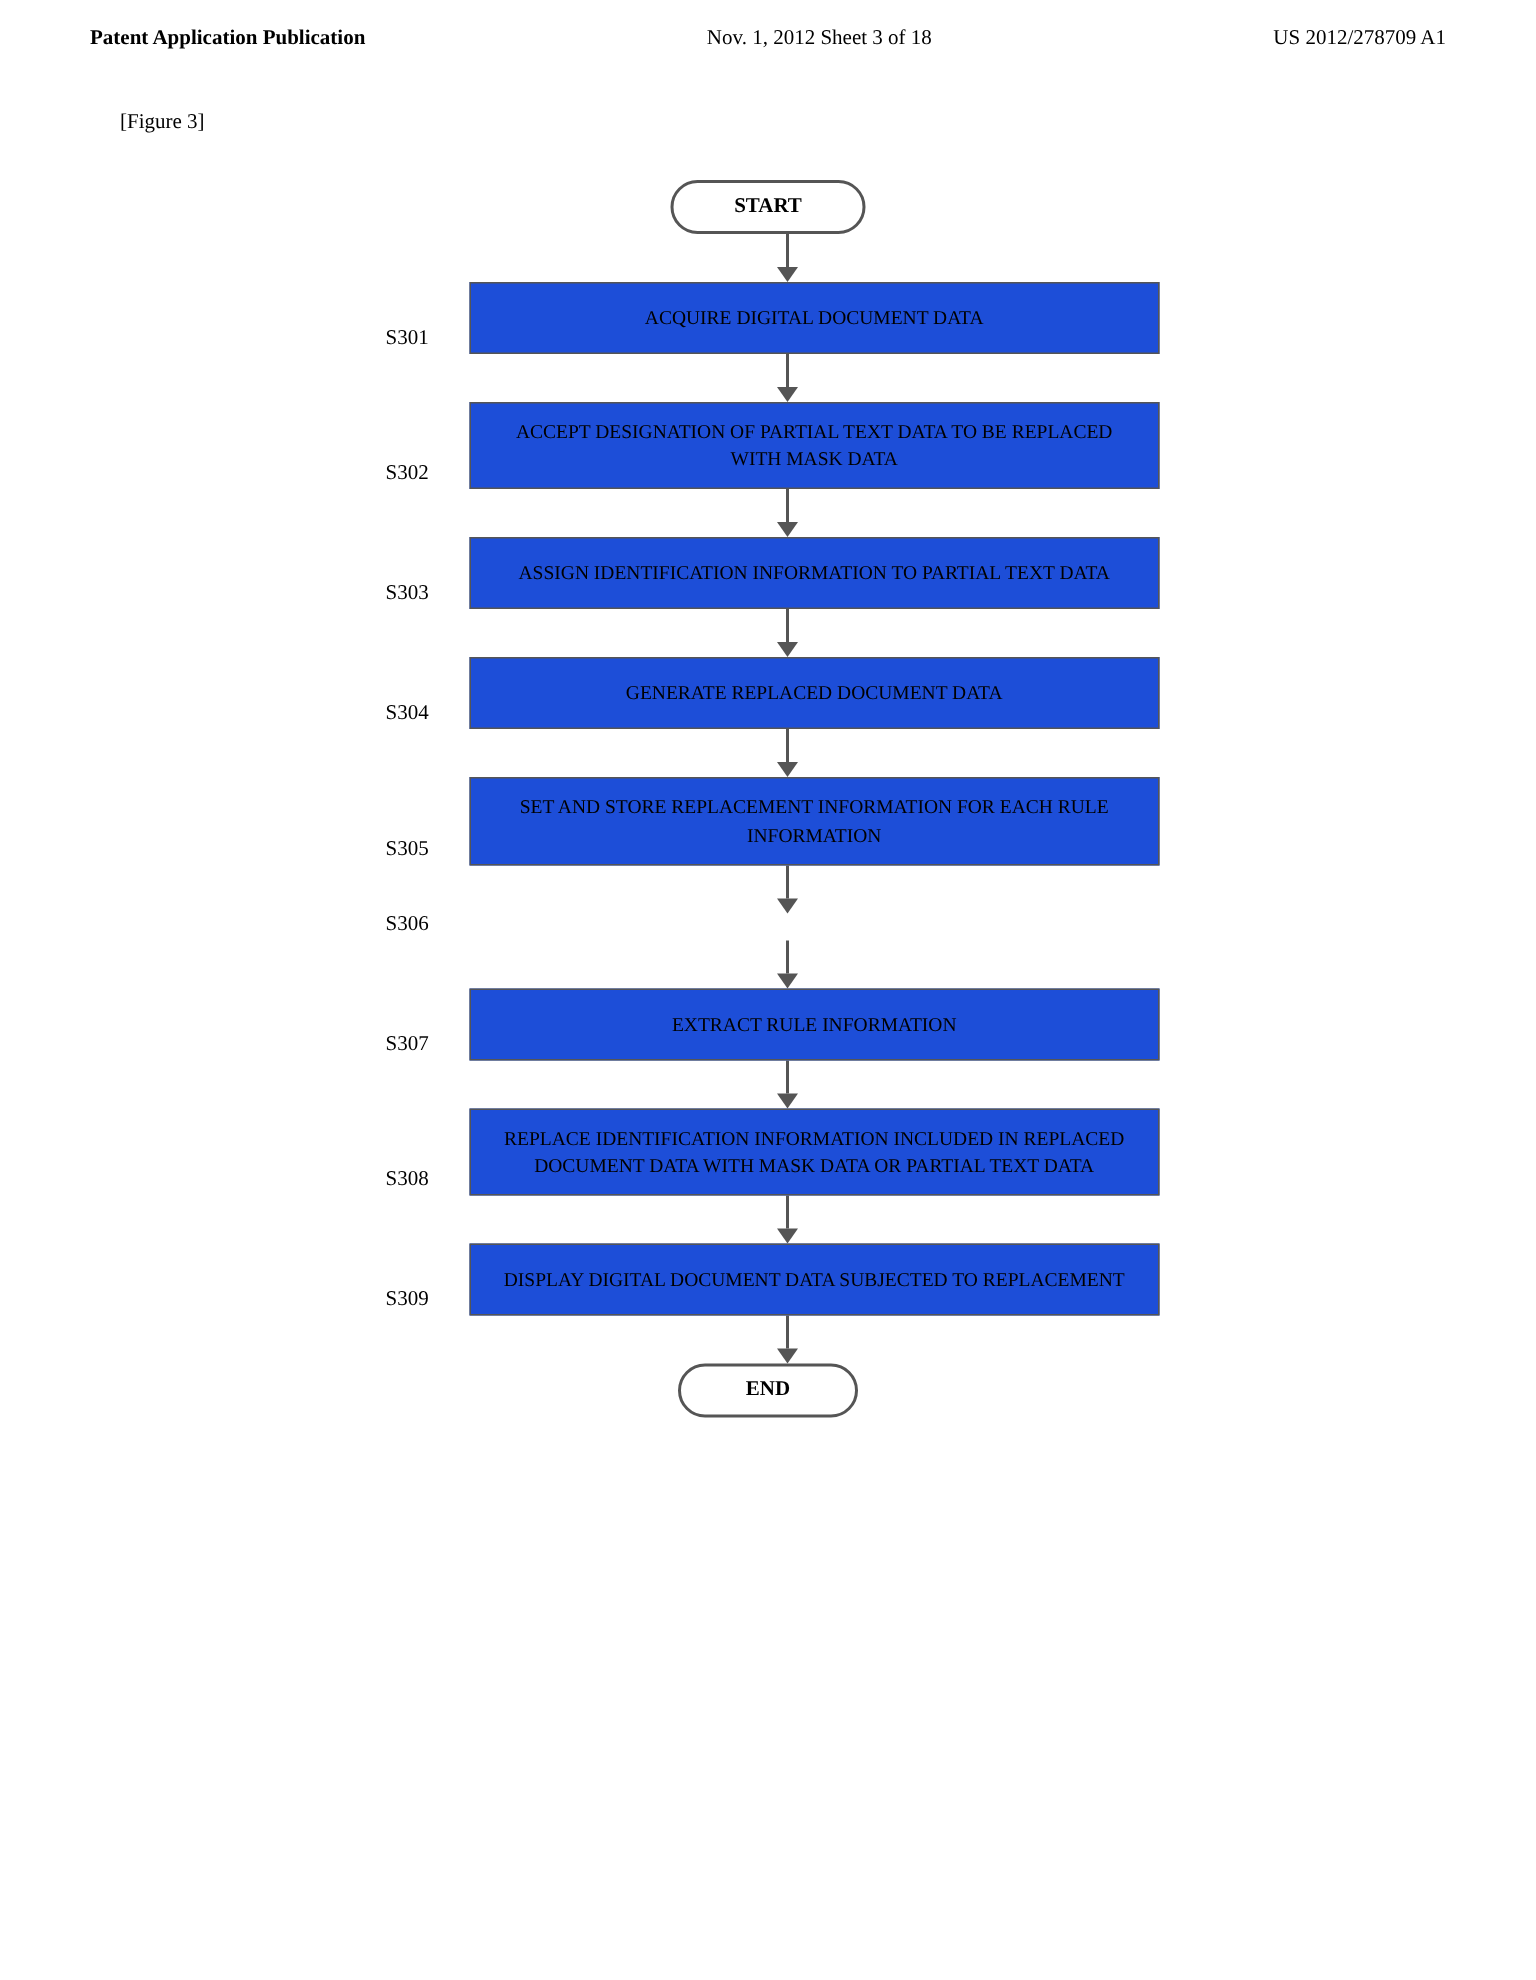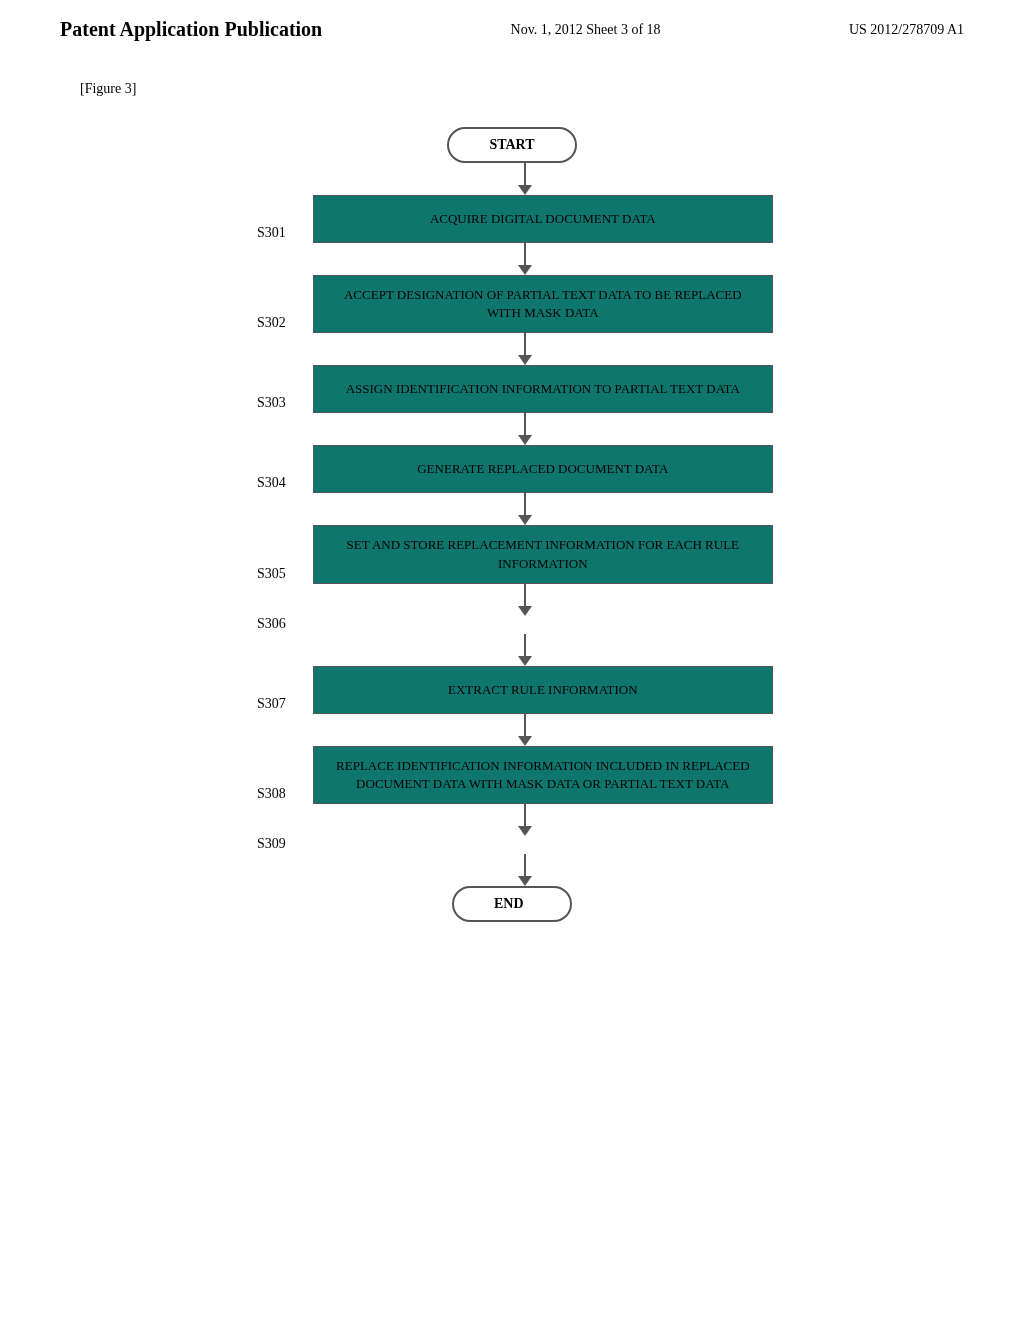--- a/index.html
+++ b/index.html
@@ -13,21 +13,21 @@
 
     .header {
       display: flex;
       justify-content: space-between;
       align-items: center;
       padding: 18px 60px 10px 60px;
       border-bottom: none;
     }
 
     .header-left {
-      font-size: 20px;
+      font-size: 14px;
       font-weight: bold;
     }
 
     .header-center {
       font-size: 14px;
     }
 
     .header-right {
       font-size: 14px;
       font-weight: normal;
@@ -47,29 +47,30 @@
 
     
     .pill-box {
       border: 2px solid #555;
       border-radius: 25px;
       padding: 8px 40px;
       font-size: 14px;
       font-weight: bold;
       background: #fff;
       min-width: 120px;
+      text-align: center;
     }
 
     
     .process-box {
       border: 1.5px solid #555;
       padding: 10px 20px;
       font-size: 13px;
       text-align: center;
-      background: #0f766e;
+      background: #1d4ed8;
       width: 460px;
       min-height: 48px;
       display: flex;
       align-items: center;
       justify-content: center;
       line-height: 1.4;
     }
 
     
     .step-row {
@@ -270,20 +271,25 @@
 
   <div class="connector">
     <div class="connector-inner">
       <div class="v-line-short"></div>
       <div class="arrow-down"></div>
     </div>
   </div>
 
   <div class="step-row">
     <span class="step-label">S309</span>
+    <div class="step-box-wrapper">
+      <div class="process-box-container">
+        <div class="process-box">DISPLAY DIGITAL DOCUMENT DATA SUBJECTED TO REPLACEMENT</div>
+      </div>
+    </div>
   </div>
 
   <div class="connector">
     <div class="connector-inner">
       <div class="v-line-short"></div>
       <div class="arrow-down"></div>
     </div>
   </div>
 
   <div class="pill-box">END</div>

